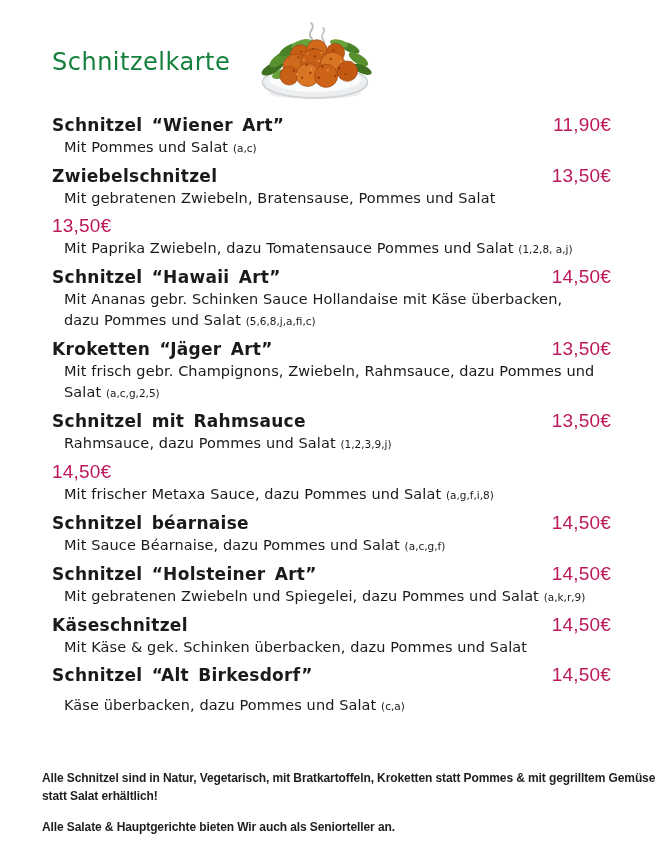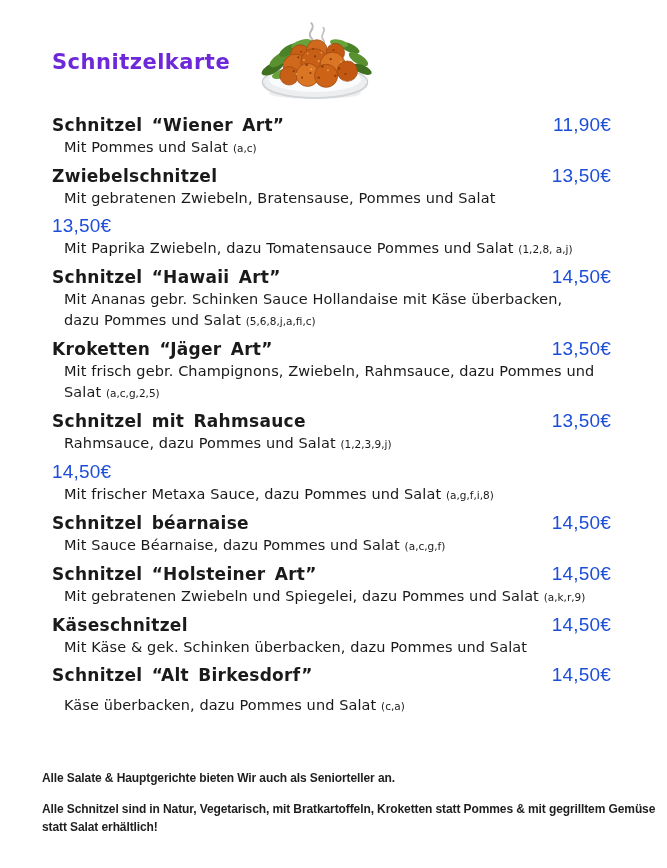--- a/index.html
+++ b/index.html
@@ -5,28 +5,28 @@
   html, body { margin:0; padding:0; background:#ffffff; }
   body {
     width:667px; min-height:868px;
     color:#1a1a1a;
     font-family:"DejaVu Sans", sans-serif;
     -webkit-font-smoothing:antialiased;
   }
   .page { box-sizing:border-box; padding:14px 56px 30px 52px; }
 
   .header-row { display:flex; align-items:center; margin:6px 0 6px; }
-  .page-title { font-size:21px; font-weight:700; letter-spacing:0.5px; color:#6d28d9; }
+  .page-title { font-size:24px; font-weight:400; letter-spacing:0.5px; color:#15803d; }
   .illustration { margin-left:24px; margin-top:-2px; flex:0 0 auto; }
 
   .menu { margin-top:10px; }
   .item { margin-bottom:6px; }
   .item-head { display:flex; justify-content:space-between; align-items:baseline; }
   .item-name { font-size:17px; font-weight:700; letter-spacing:0.3px; word-spacing:3px; }
-  .item-price { font-size:19px; font-weight:400; color:#1d4ed8; font-family:"Liberation Sans", sans-serif; letter-spacing:0.2px; }
+  .item-price { font-size:19px; font-weight:400; color:#be185d; font-family:"Liberation Sans", sans-serif; letter-spacing:0.2px; }
   .item-desc { margin:1px 0 0 12px; font-size:14.5px; line-height:21px; letter-spacing:0.1px; }
   .desc-line { display:block; }
   .desc-gap { margin-top:9px; }
   .allergen { font-size:10.5px; letter-spacing:0; }
 
   .footer {
     margin:52px 0 0 -10px;
     font-family:"Liberation Sans", sans-serif;
     font-weight:700; font-size:12px; color:#1e1e1e; letter-spacing:-0.1px;
   }
@@ -216,21 +216,21 @@
       </div>
       <p class="item-desc">
           <span class="desc-line desc-gap"><span>Käse überbacken, dazu Pommes und Salat</span> <span class="allergen">(c,a)</span></span>
         </p>
     </div>
 
   </div>
 
   <div class="footer">
     <p>
-      <span class="fline">Alle Salate &amp; Hauptgerichte bieten Wir auch als Seniorteller an.</span>
-    </p>
-    <p>
       <span class="fline">Alle Schnitzel sind in Natur, Vegetarisch, mit Bratkartoffeln, Kroketten statt Pommes &amp; mit gegrilltem Gemüse</span>
       <span class="fline">statt Salat erhältlich!</span>
     </p>
+    <p>
+      <span class="fline">Alle Salate &amp; Hauptgerichte bieten Wir auch als Seniorteller an.</span>
+    </p>
   </div>
 
 </div>
 
 </body></html>

